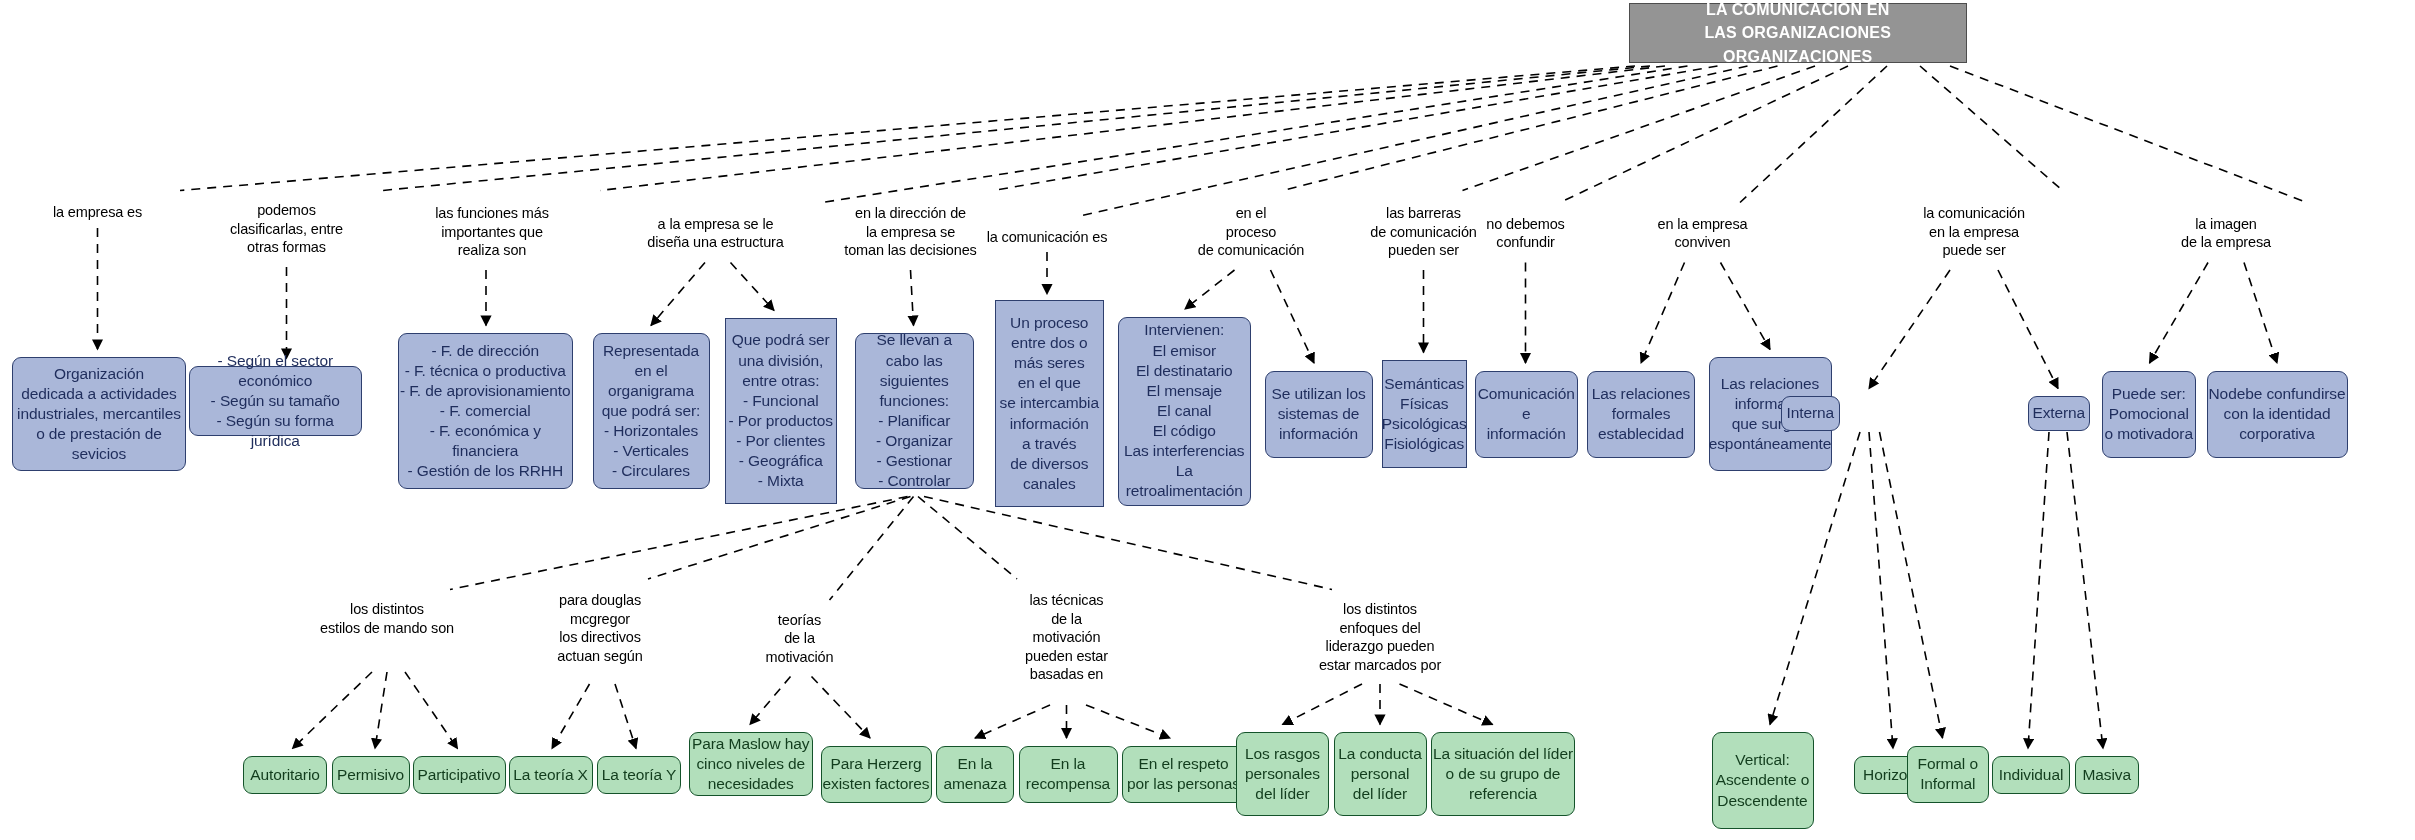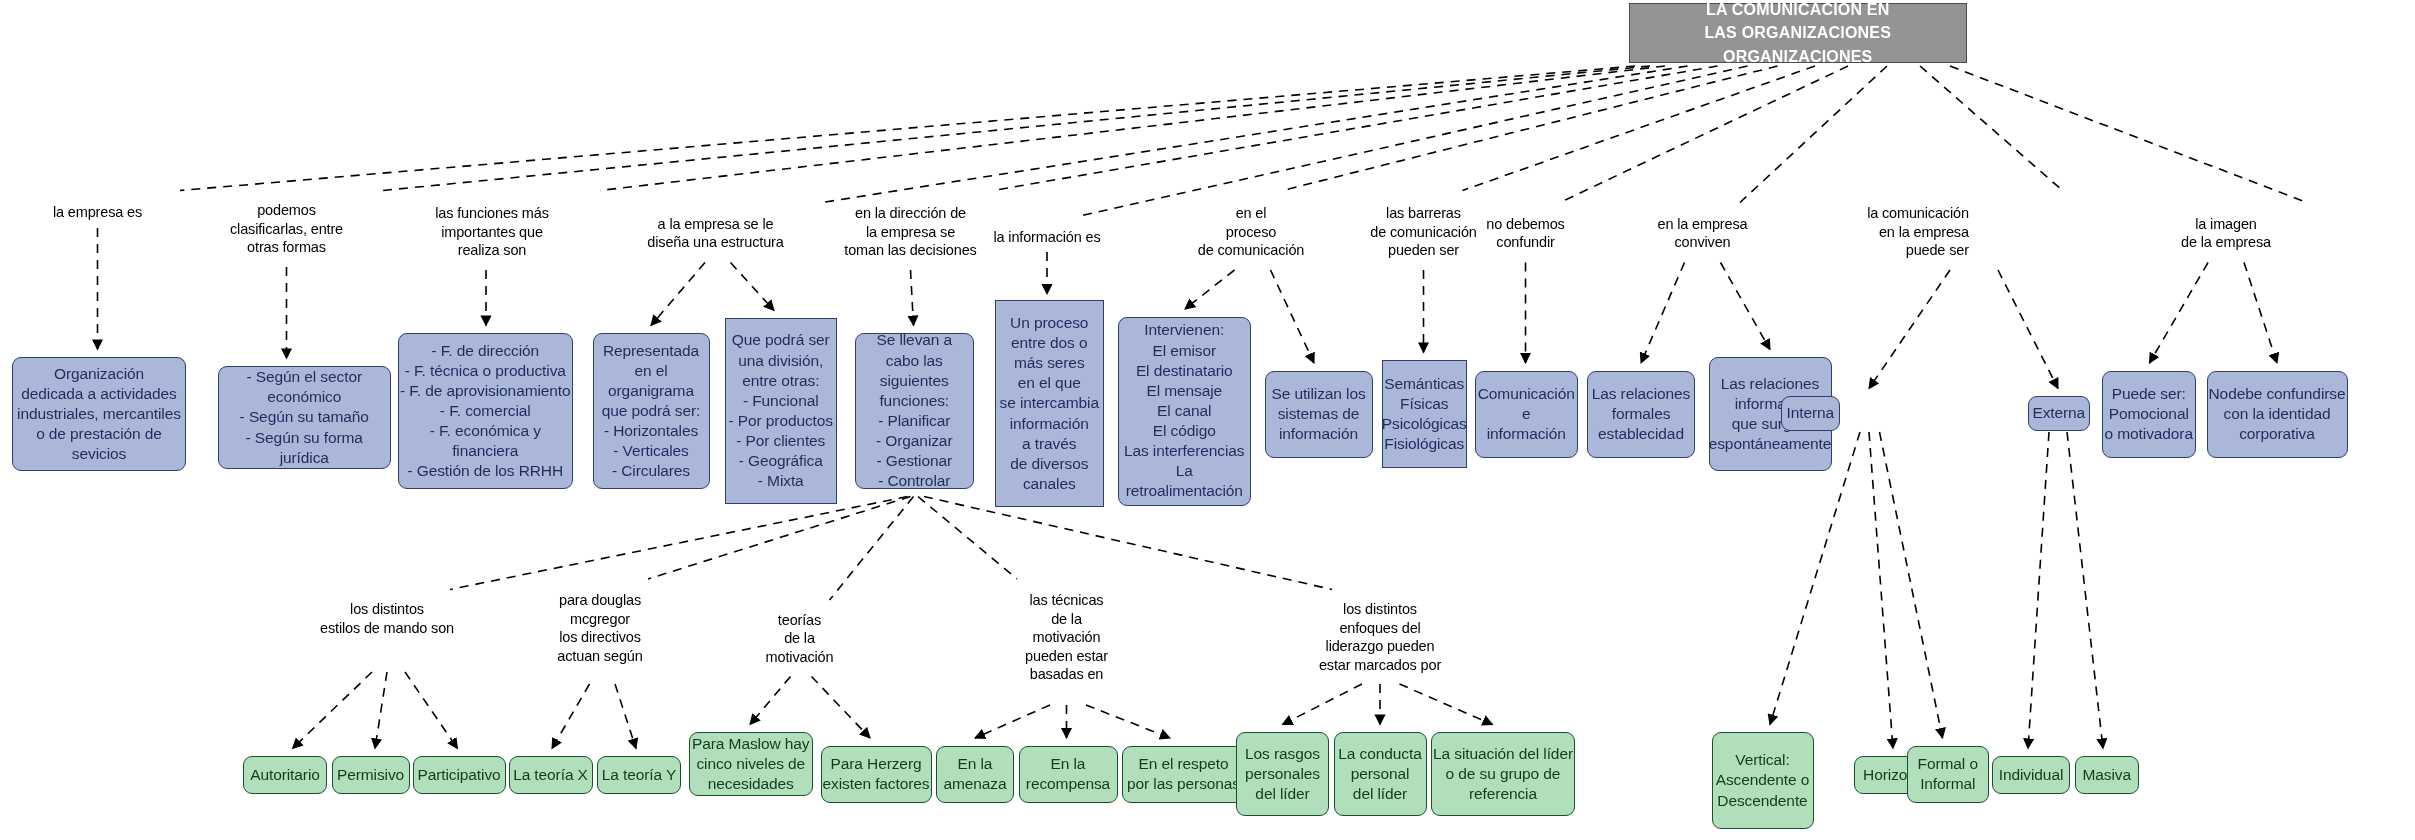--- a/index.html
+++ b/index.html
@@ -135,32 +135,32 @@
 clasificarlas, entre
 otras formas</div>
       <div class="edge-label" style="left: 492px; top: 204px;">las funciones más
 importantes que
 realiza son</div>
       <div class="edge-label" style="left: 715.5px; top: 214.5px;">a la empresa se le
 diseña una estructura</div>
       <div class="edge-label" style="left: 910.5px; top: 204px;">en la dirección de
 la empresa se
 toman las decisiones</div>
-      <div class="edge-label" style="left: 1047px; top: 228px;">la información es</div>
+      <div class="edge-label" style="left: 1047px; top: 228px;">la comunicación es</div>
       <div class="edge-label" style="left: 1251px; top: 204px;">en el
 proceso
 de comunicación</div>
       <div class="edge-label" style="left: 1423.5px; top: 204px;">las barreras
 de comunicación
 pueden ser</div>
       <div class="edge-label" style="left: 1525.5px; top: 214.5px;">no debemos
 confundir</div>
       <div class="edge-label" style="left: 1702.5px; top: 214.5px;">en la empresa
 conviven</div>
-      <div class="edge-label" style="left: 1918px; top: 204px; text-align: right;">la comunicación
+      <div class="edge-label" style="left: 1974px; top: 204px;">la comunicación
 en la empresa
 puede ser</div>
       <div class="edge-label" style="left: 2226px; top: 214.5px;">la imagen
 de la empresa</div>
       <div class="edge-label" style="left: 387px; top: 600px;">los distintos
 estilos de mando son</div>
       <div class="edge-label" style="left: 600px; top: 591px;">para douglas
 mcgregor
 los directivos
 actuan según</div>
@@ -177,21 +177,21 @@
 liderazgo pueden
 estar marcados por</div>
     </div>
   <div id="node-layer">
       <div class="node node-root" style="left: 1629px; top: 3px; width: 337.5px; height: 60px;">LA COMUNICACIÓN EN
 LAS ORGANIZACIONES ORGANIZACIONES</div>
       <div class="node node-blue" style="left: 12px; top: 357px; width: 174px; height: 114px;">Organización
 dedicada a actividades
 industriales, mercantiles
 o de prestación de sevicios</div>
-      <div class="node node-blue" style="left: 218px; top: 366px; width: 172.5px; height: 103px;">- Según el sector económico
+      <div class="node node-blue" style="left: 189px; top: 366px; width: 172.5px; height: 70px;">- Según el sector económico
 - Según su tamaño
 - Según su forma jurídica</div>
       <div class="node node-blue" style="left: 397.5px; top: 333px; width: 175.5px; height: 156px;">- F. de dirección
 - F. técnica o productiva
 - F. de aprovisionamiento
 - F. comercial
 - F. económica y financiera
 - Gestión de los RRHH</div>
       <div class="node node-blue" style="left: 592.5px; top: 333px; width: 117px; height: 156px;">Representada
 en el organigrama

